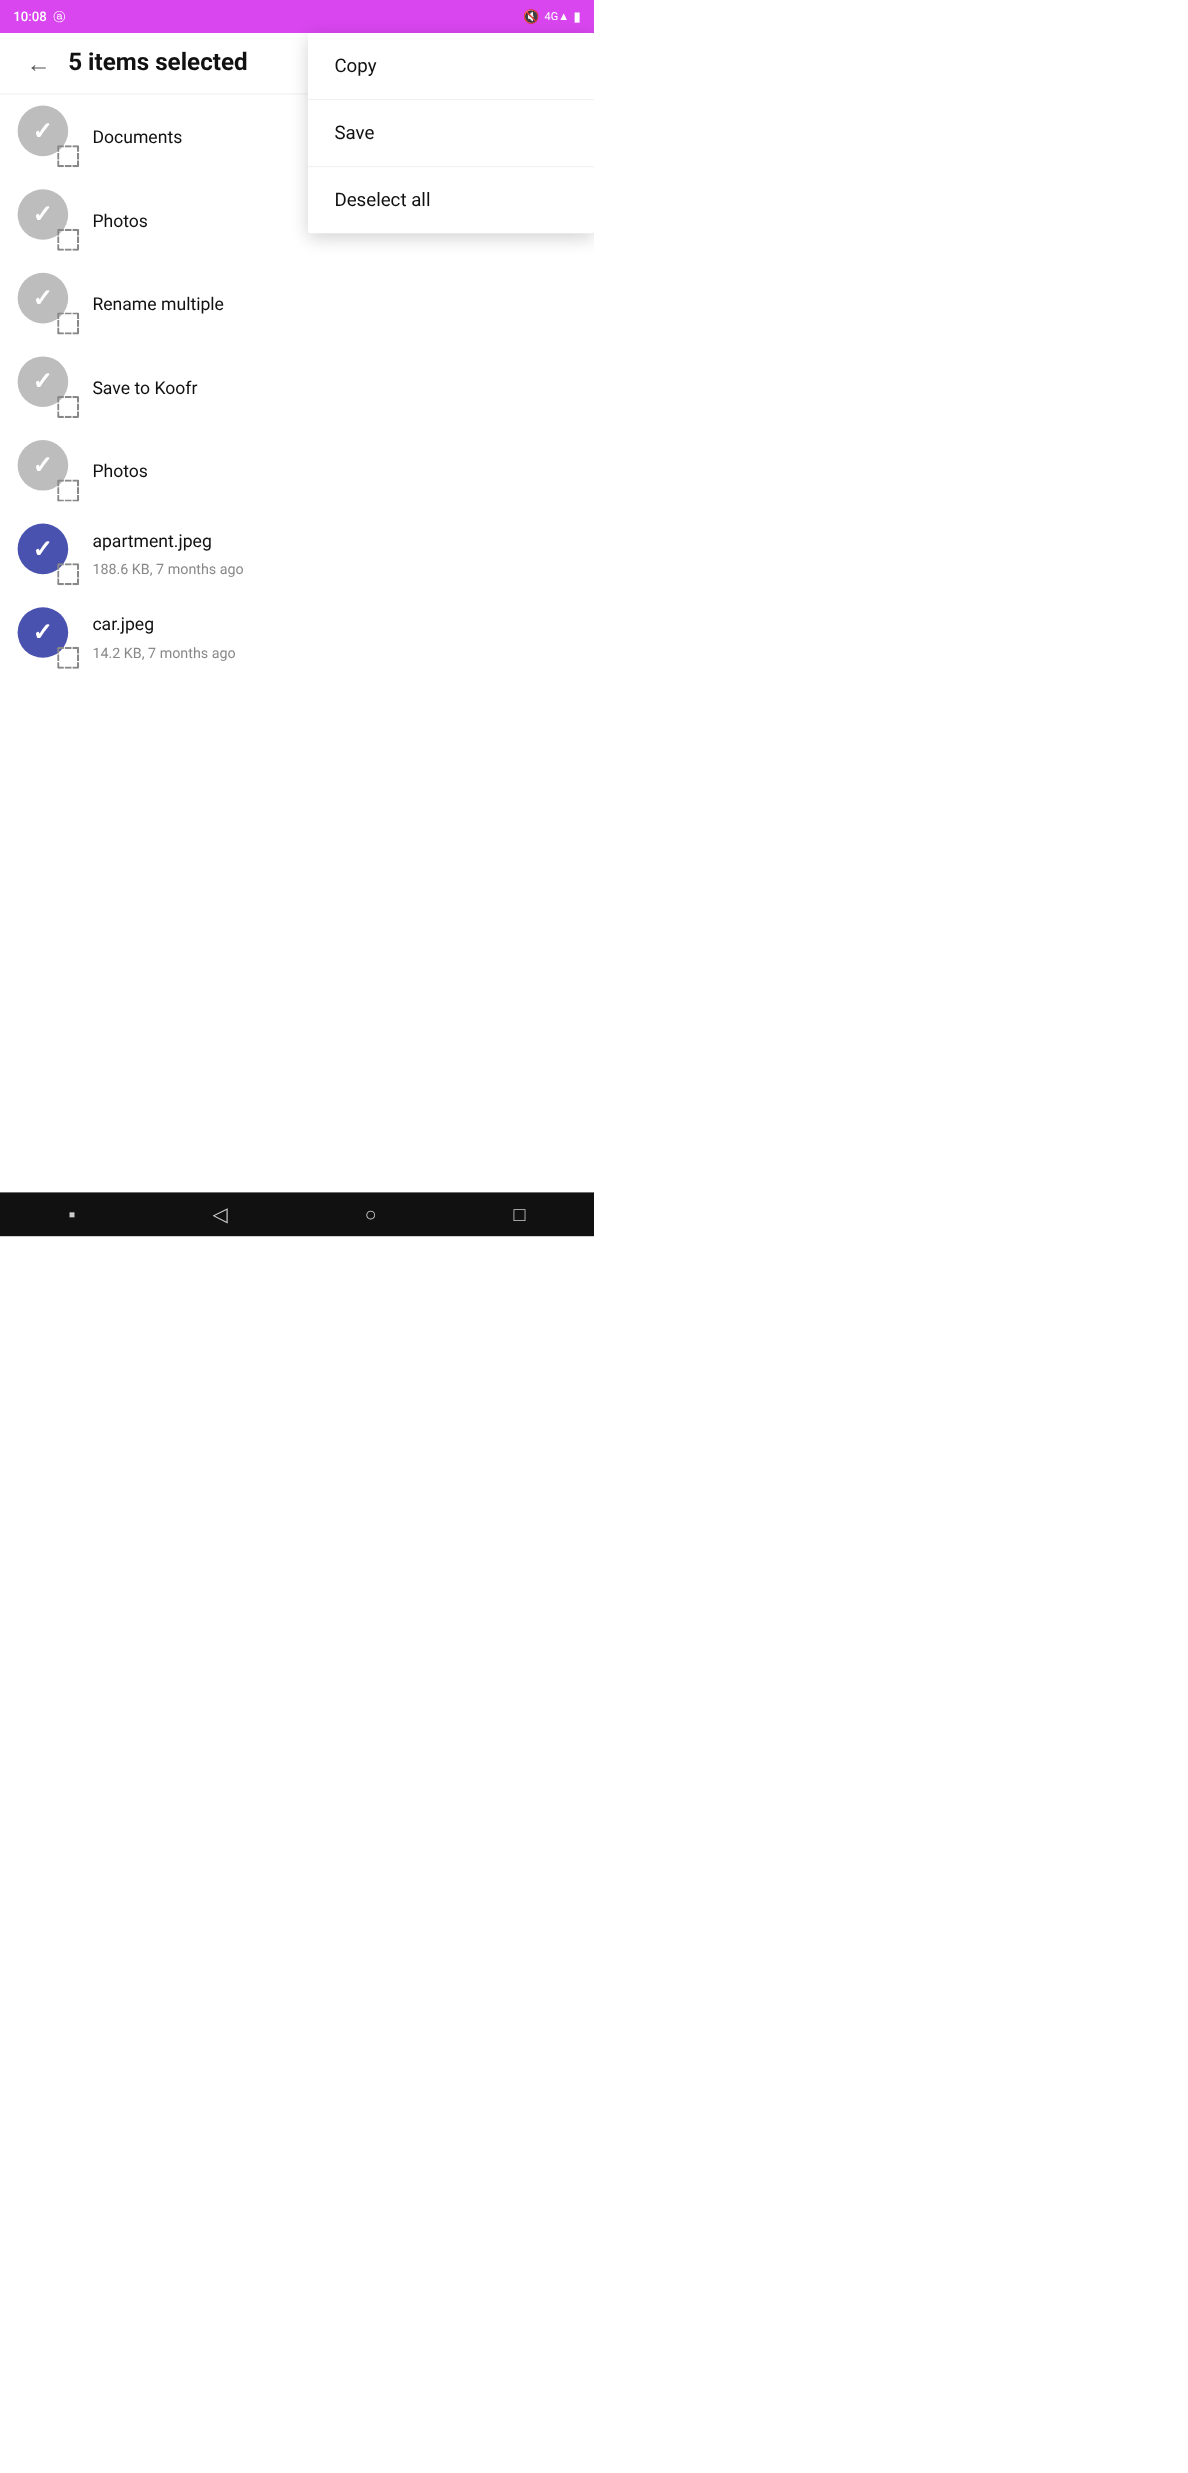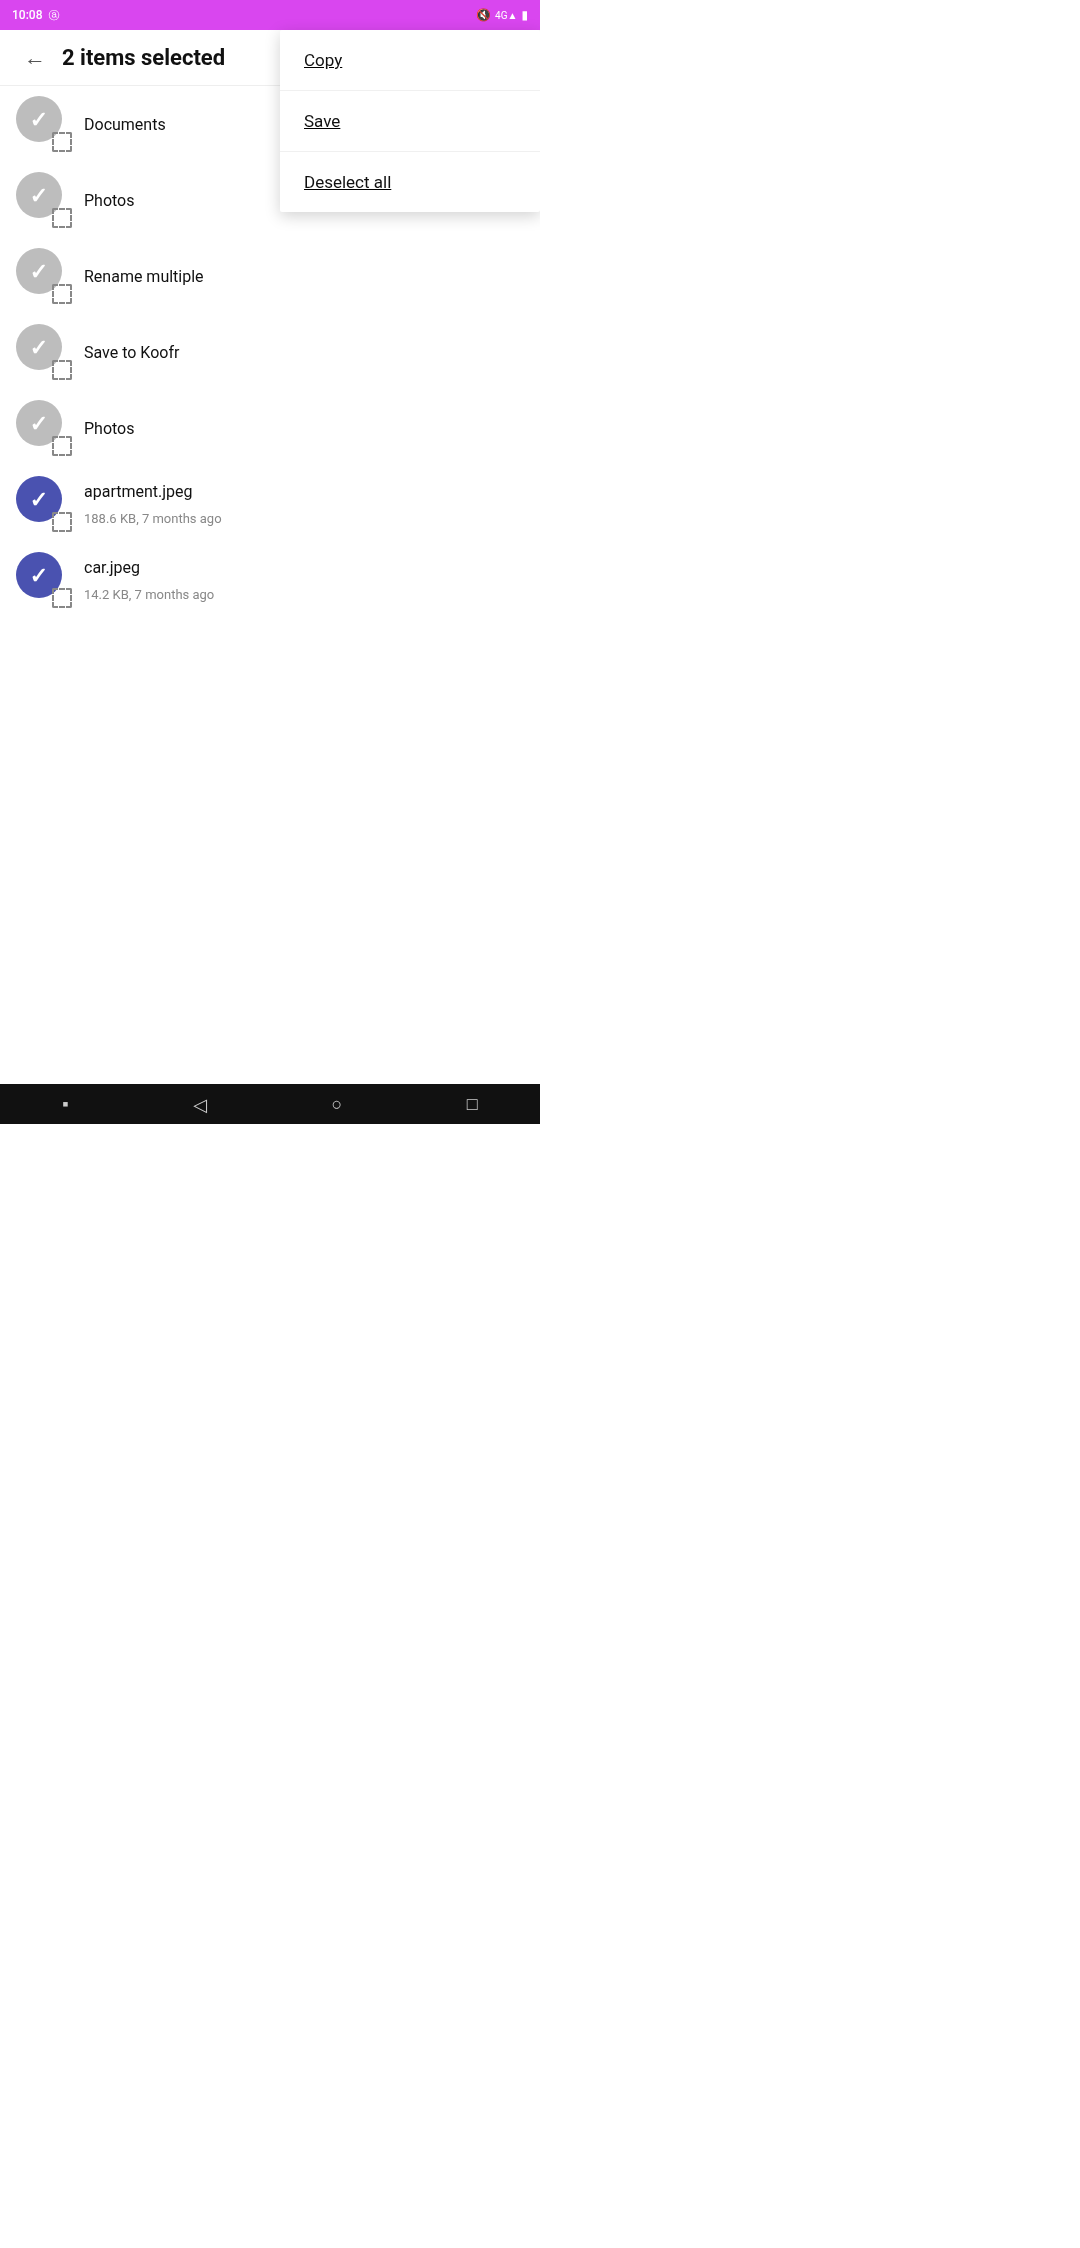--- a/index.html
+++ b/index.html
@@ -143,21 +143,20 @@
     
     .dropdown-overlay {
       position: absolute;
       top: 30px;
       right: 0;
       width: 260px;
       background: #ffffff;
       box-shadow: 0 4px 16px rgba(0,0,0,0.18);
       border-radius: 2px;
       z-index: 100;
-      text-decoration: underline;
     }
     .dropdown-item {
       padding: 20px 24px;
       font-size: 17px;
       color: #111111;
       cursor: pointer;
       border-bottom: 1px solid #f0f0f0;
     }
     .dropdown-item:last-child {
       border-bottom: none;
@@ -190,21 +189,21 @@
   </div>
   <div class="status-right">
     <span style="font-size:12px;">🔇</span>
     <span style="font-size:10px;">4G▲</span>
     <span style="font-size:12px;">▮</span>
   </div>
 </div>
 
 <div class="toolbar">
   <span class="back-btn">←</span>
-  <span class="page-title">2 items selected</span>
+  <span class="page-title">5 items selected</span>
 </div>
 
 <div class="file-list" id="file-list">
 <div class="file-item">
       <div class="avatar-wrapper">
         <div class="avatar grey">
           <span class="avatar-check">✓</span>
         </div>
         <div class="dash-border"></div>
       </div>

